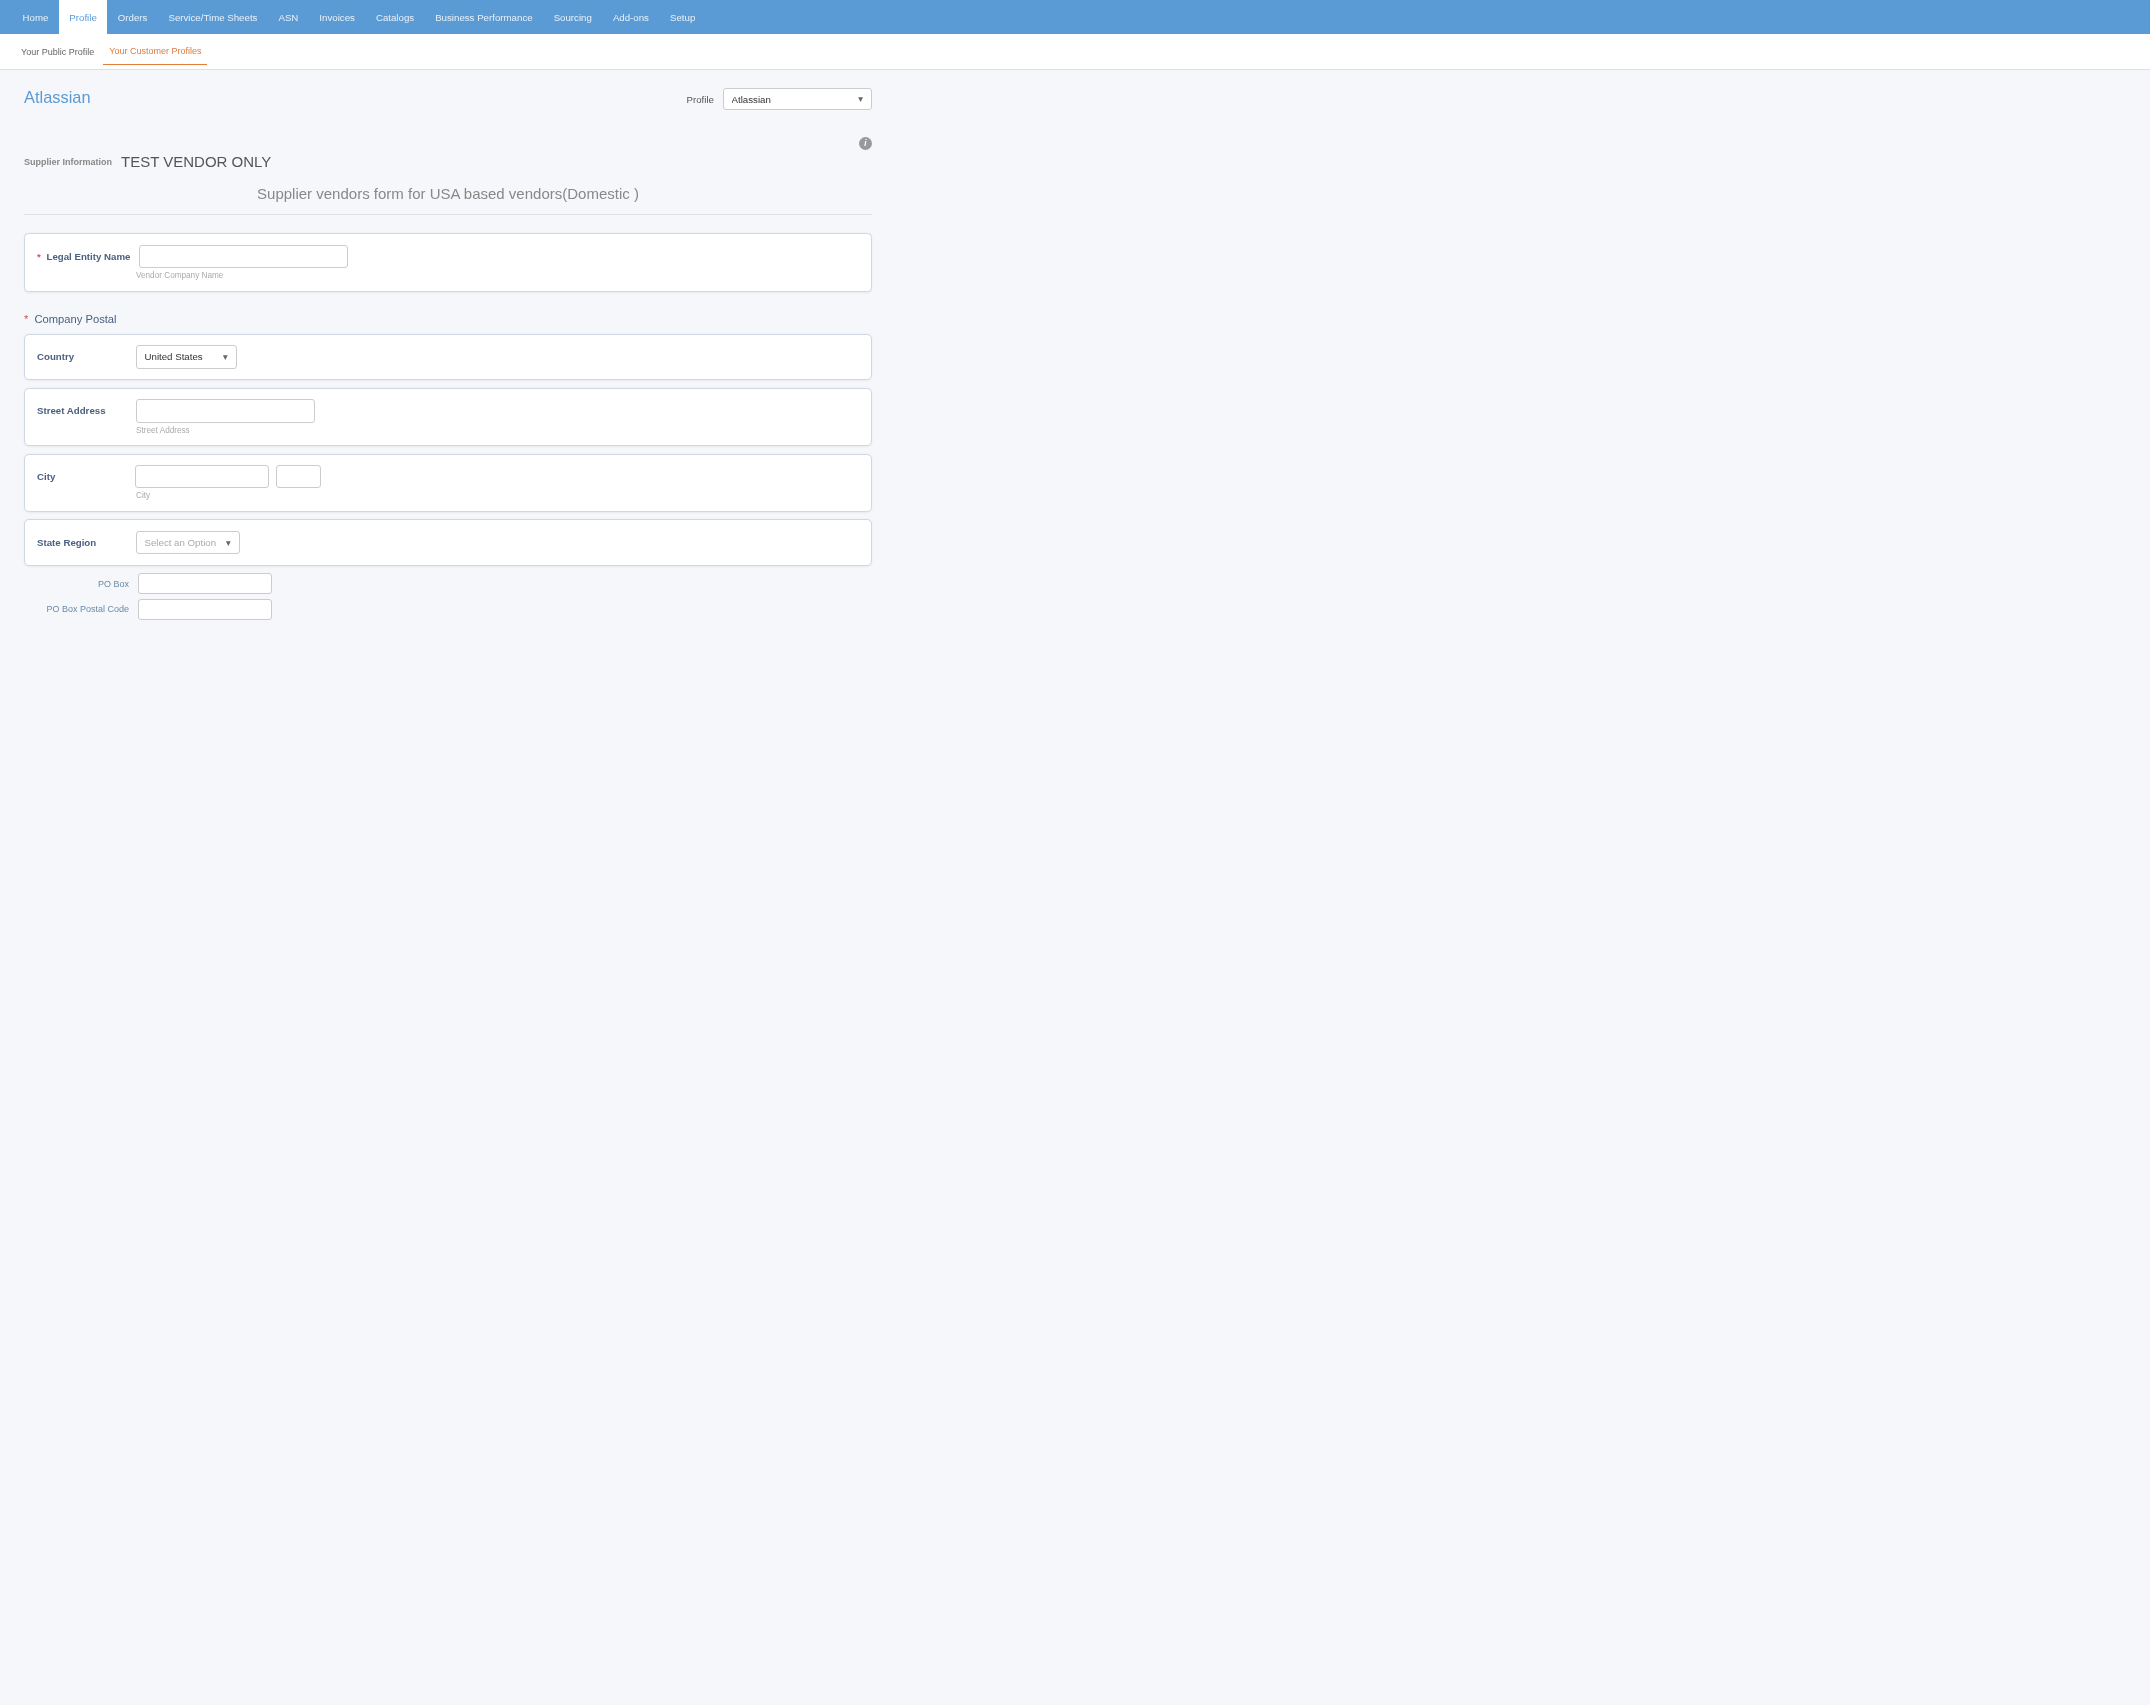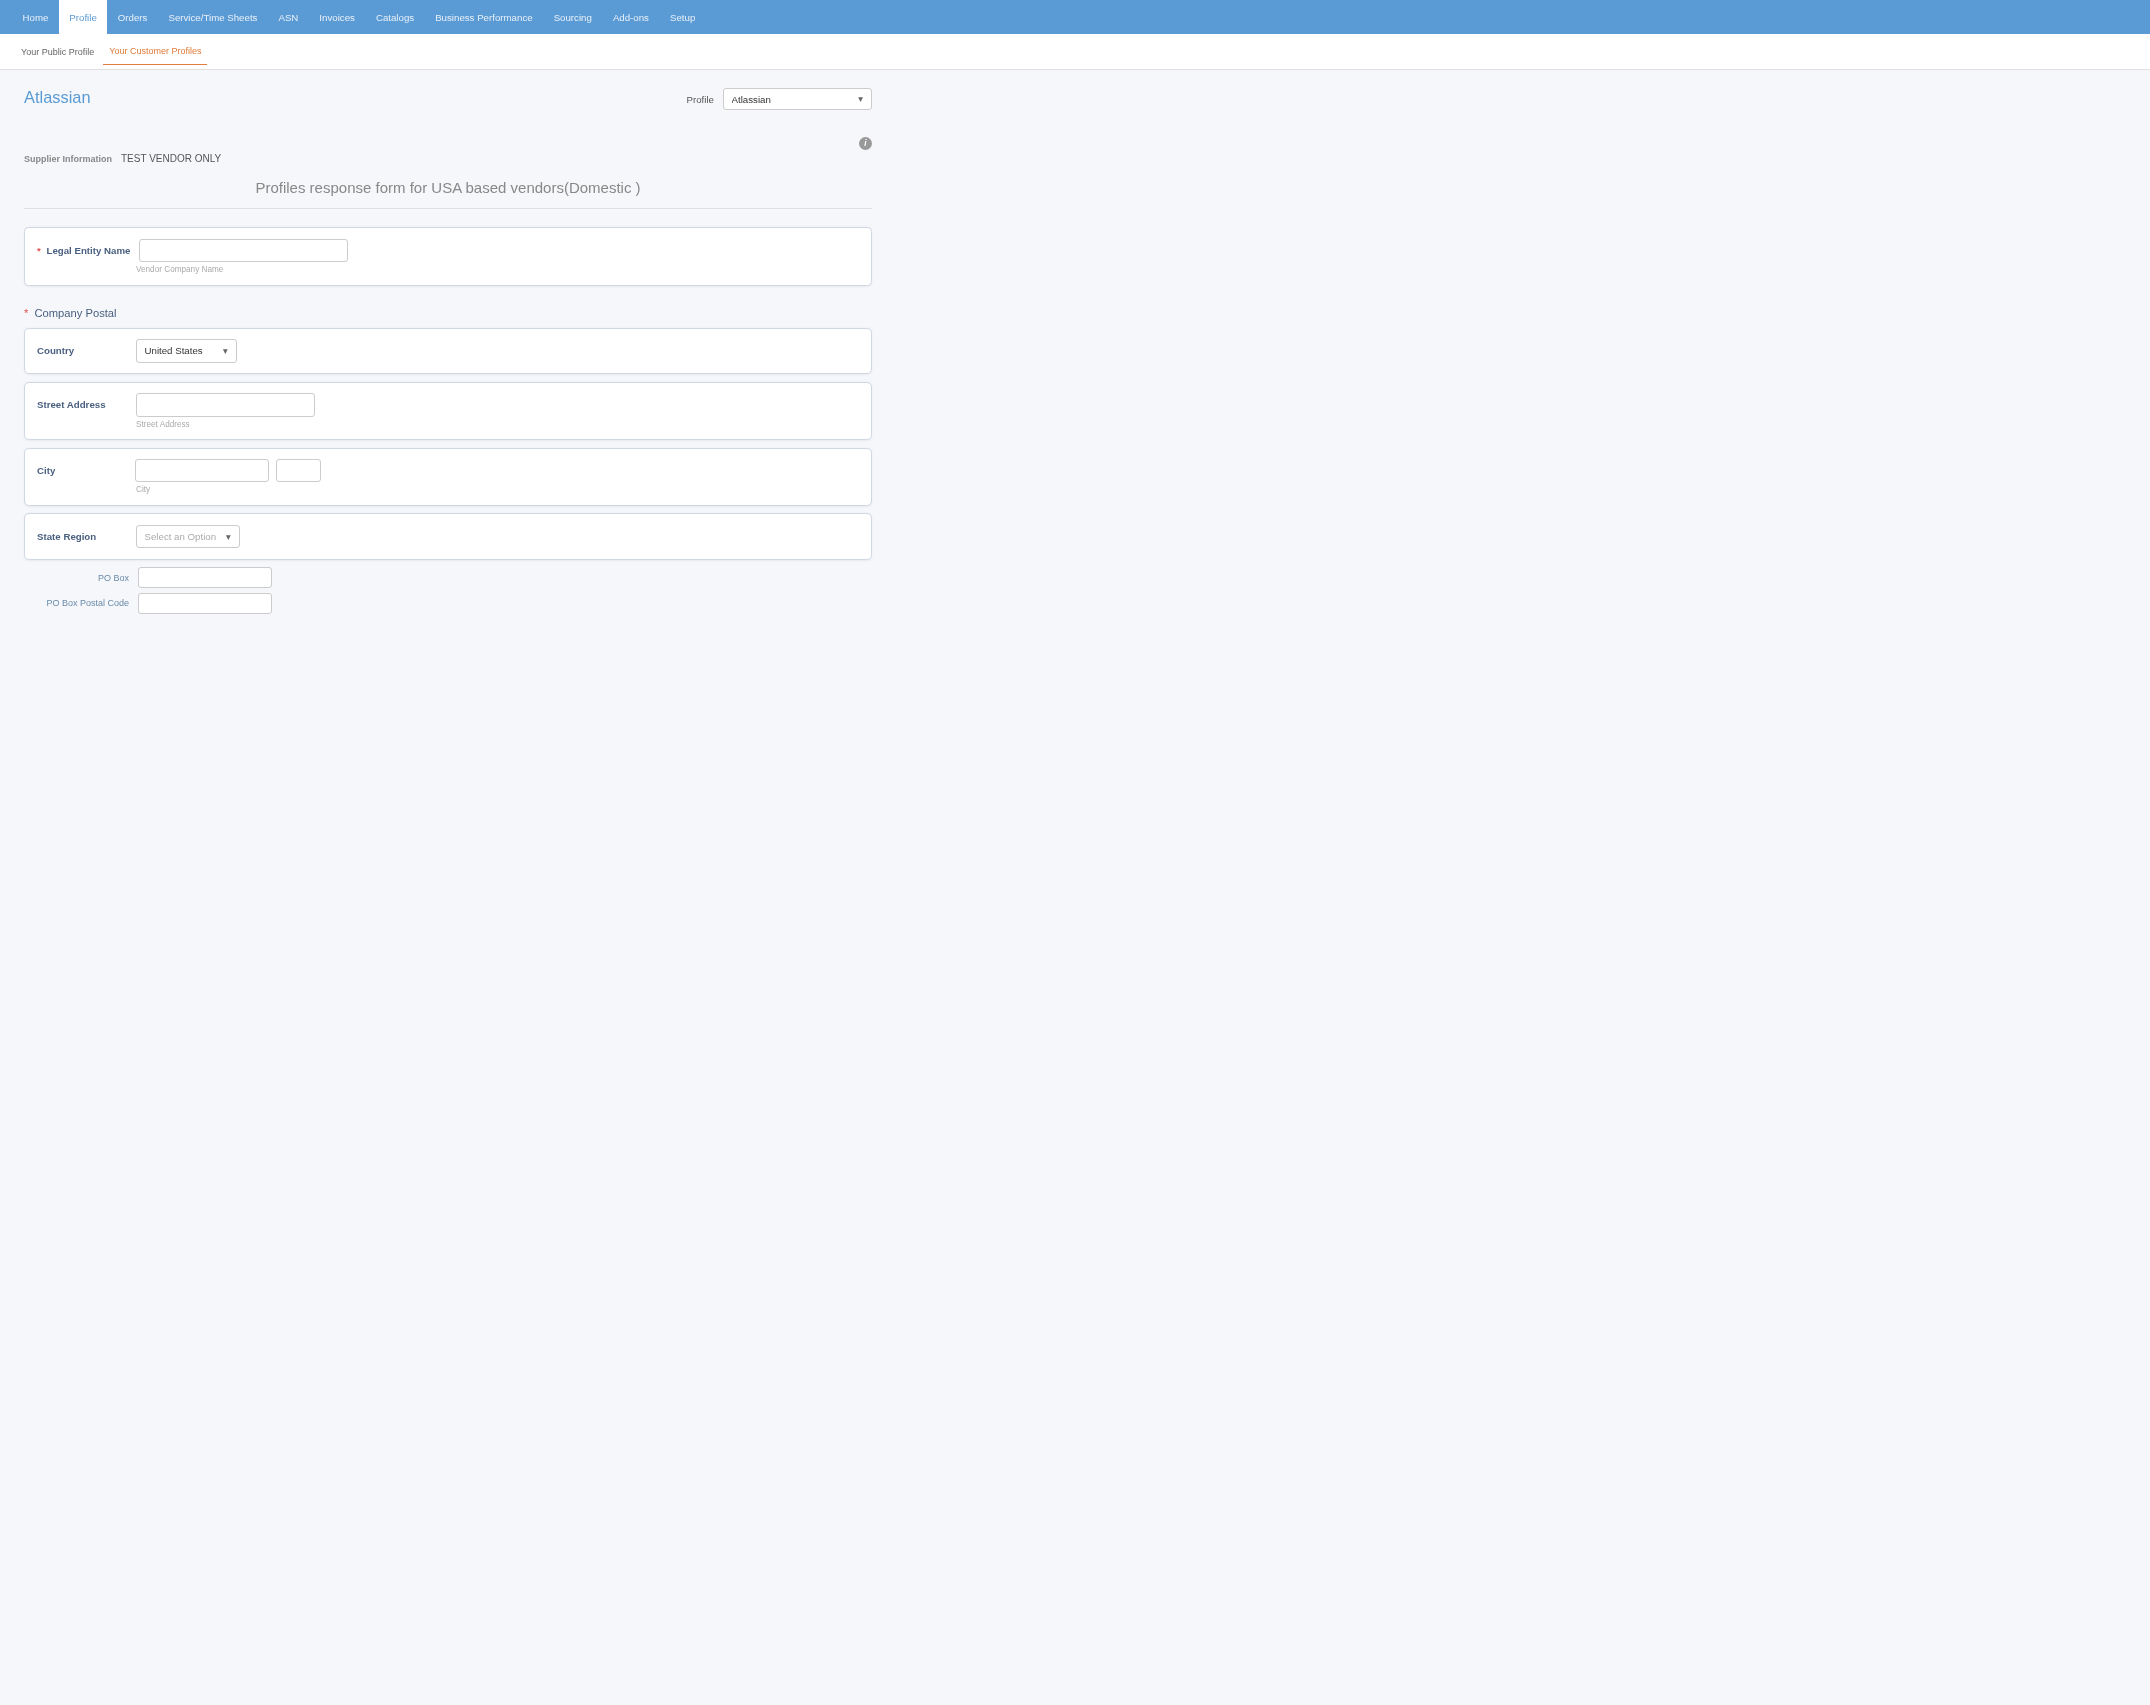--- a/index.html
+++ b/index.html
@@ -133,21 +133,21 @@
       align-items: center;
       gap: 9px;
       margin-bottom: 15px;
     }
     .supplier-info-label {
       font-size: 9px;
       color: #888;
       font-weight: 700;
     }
     .supplier-info-value {
-      font-size: 10px;
+      font-size: 15px;
       color: #555;
     }
 
     
     .form-title {
       text-align: center;
       font-size: 15px;
       color: #888;
       font-weight: 300;
       margin-bottom: 18px;
@@ -323,21 +323,21 @@
 
   <div class="info-icon-row">
     <div class="info-icon">i</div>
   </div>
 
   <div class="supplier-info-row">
     <span class="supplier-info-label">Supplier Information</span>
     <span class="supplier-info-value">TEST VENDOR ONLY</span>
   </div>
 
-  <div class="form-title">Profiles response form for USA based vendors(Domestic )</div>
+  <div class="form-title">Supplier vendors form for USA based vendors(Domestic )</div>
 
   <div class="form-section">
     <div class="field-card">
       <div class="field-row">
         <label class="field-label">
           <span class="required-star">*</span>
           <span>Legal Entity Name</span>
         </label>
         <input type="text" class="field-input" style="max-width: 209px;">
       </div>

